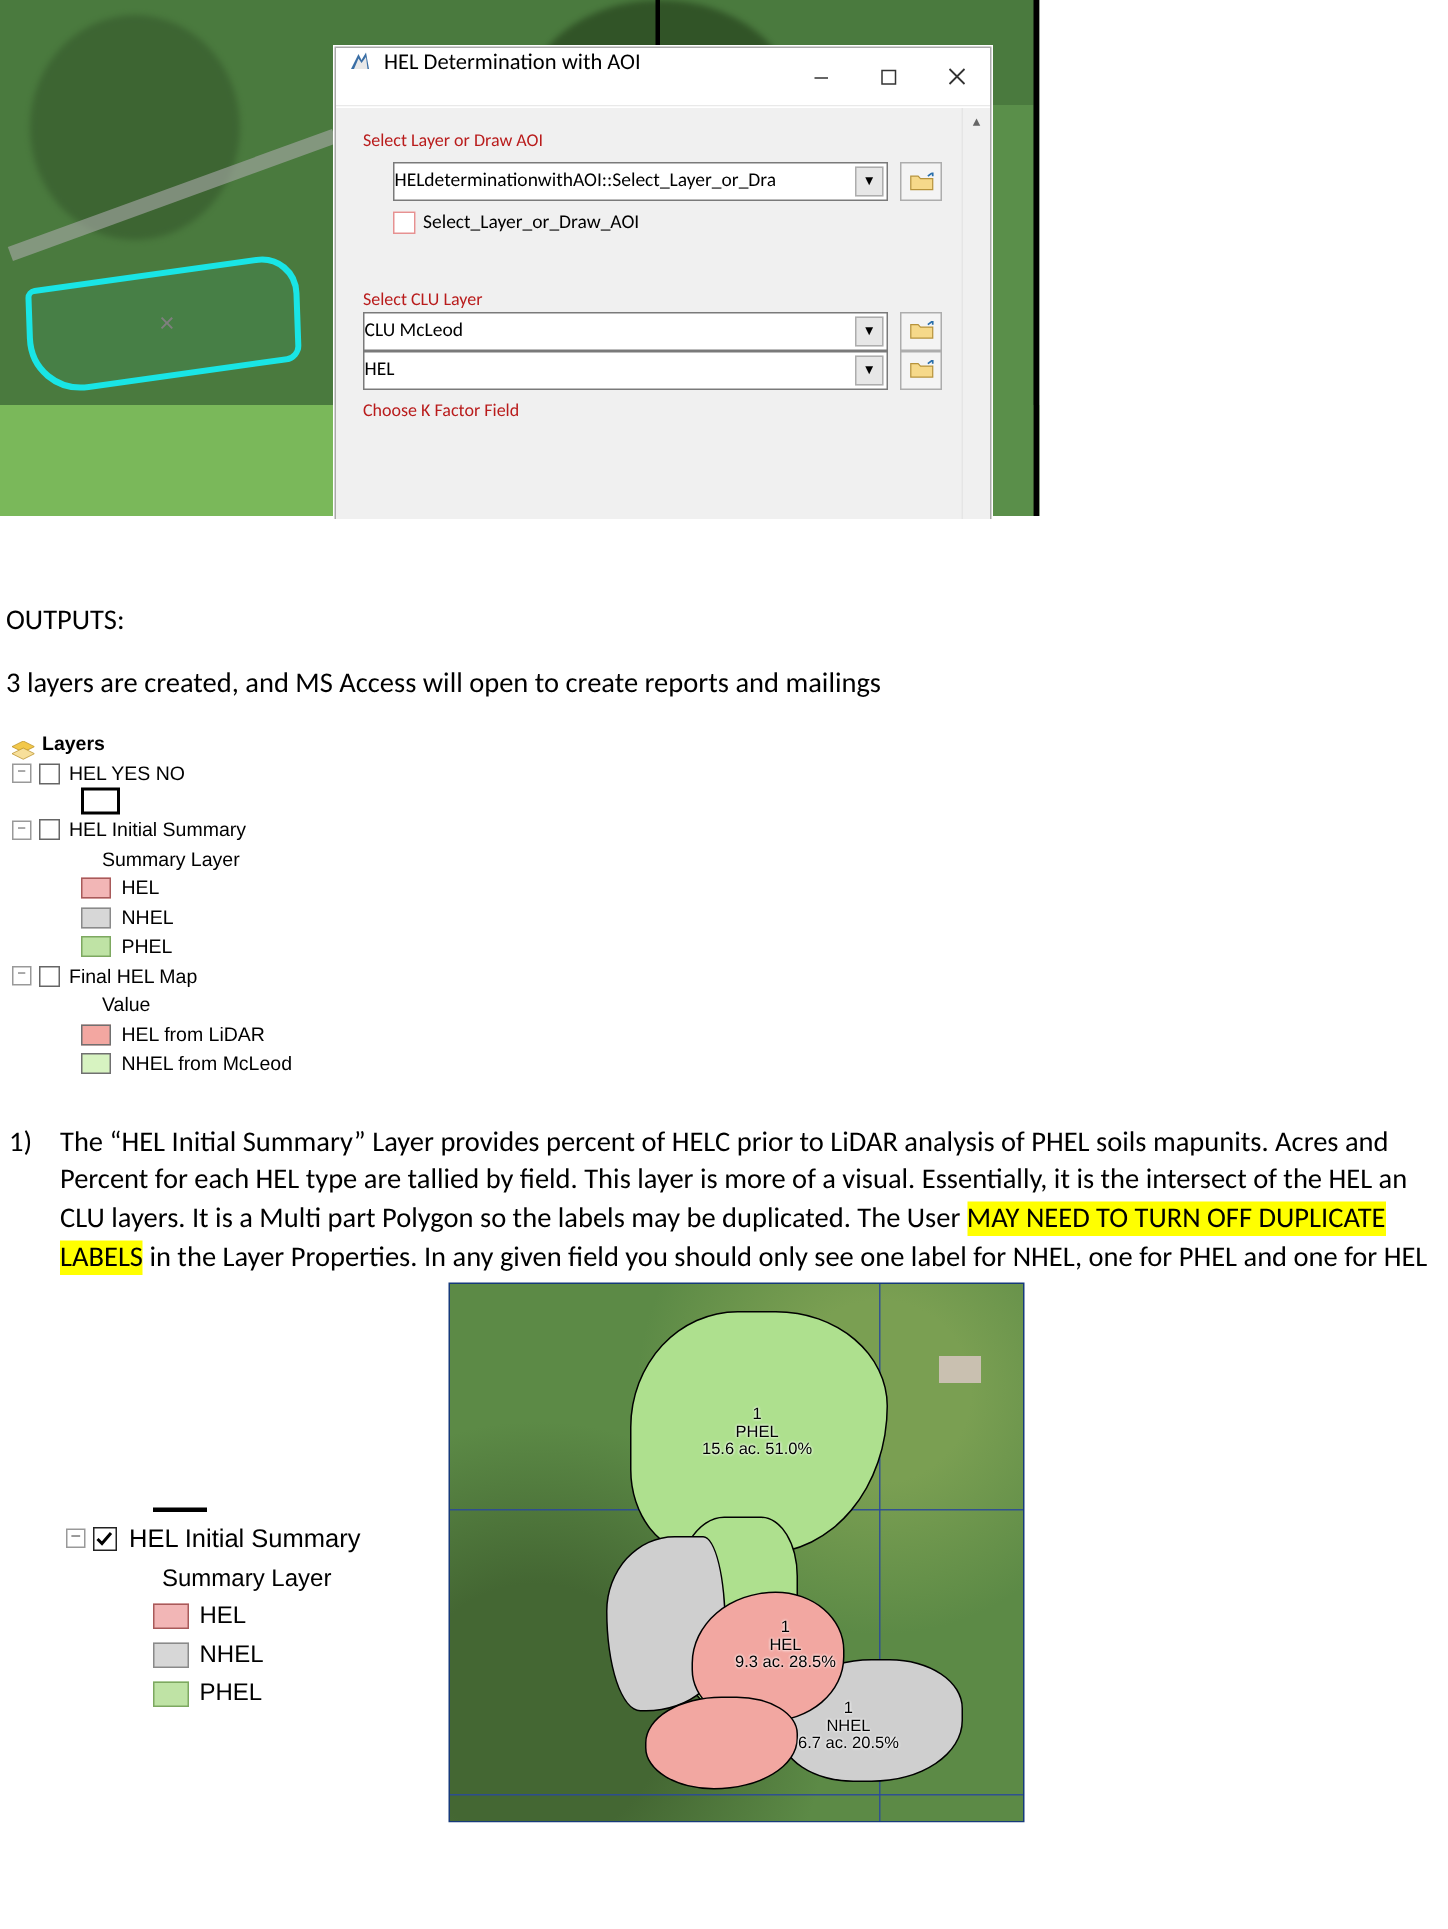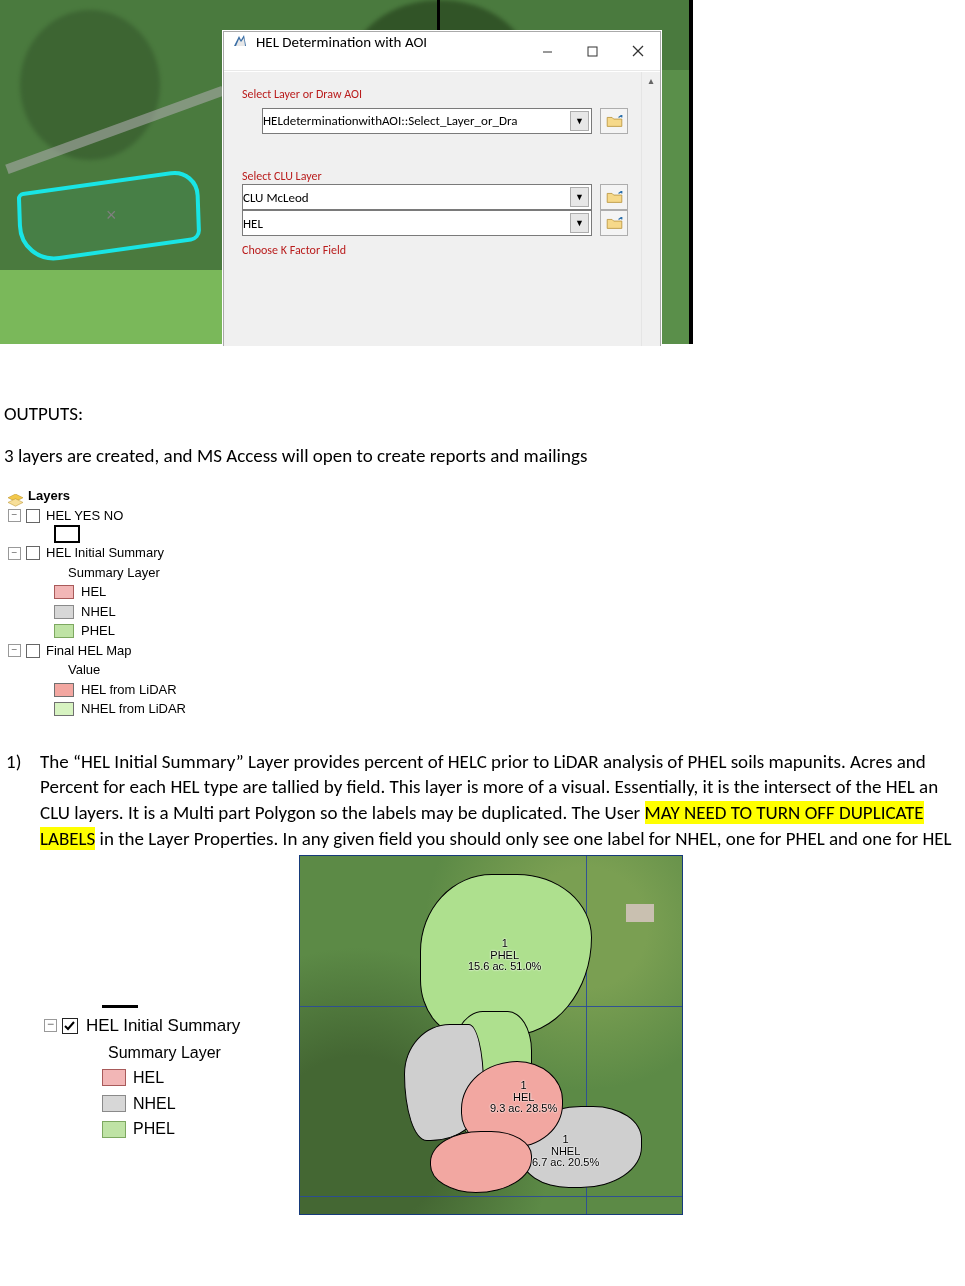--- a/index.html
+++ b/index.html
@@ -152,20 +152,24 @@
                 <span>HELdeterminationwithAOI::Select_Layer_or_Dra</span>
                 <span class="caret">▼</span>
               </div>
               <div class="folderbtn">
                 <svg class="folder-svg" viewBox="0 0 20 16">
                     <path d="M1 3h6l2 2h10v9H1z" fill="#f6d98a" stroke="#b7933b"></path>
                     <path d="M15 3l4-3v3" fill="none" stroke="#2a6fab" stroke-width="1.4"></path>
                   </svg>
               </div>
             </div>
+            <div class="chk-row">
+              <span class="chk"></span>
+              <span>Select_Layer_or_Draw_AOI</span>
+            </div>
           </div>
 
           <div class="lbl" style="margin-top:34px;">Select CLU Layer</div>
           <div class="combo-row">
             <div class="combo">
               <span>CLU McLeod</span>
               <span class="caret">▼</span>
             </div>
             <div class="folderbtn">
               <svg class="folder-svg" viewBox="0 0 20 16">
@@ -243,21 +247,21 @@
         </div>
       <div class="tree-row indent3">
           <span>Value</span>
         </div>
       <div class="tree-row indent2">
           <span class="swatch sw-red2"></span>
           <span>HEL from LiDAR</span>
         </div>
       <div class="tree-row indent2">
           <span class="swatch sw-lgreen"></span>
-          <span>NHEL from LiDAR</span>
+          <span>NHEL from McLeod</span>
         </div>
     </div>
 
     <div class="numblock">
       <div class="num">1)</div>
       <div class="txt">
         <span>The “HEL Initial Summary” Layer provides percent of HELC prior to LiDAR analysis of PHEL soils mapunits. Acres and Percent for each HEL type are tallied by field. This layer is more of a visual. Essentially, it is the intersect of the HEL an CLU layers. It is a Multi part Polygon so the labels may be duplicated. The User </span><span class="hl">MAY NEED TO TURN OFF DUPLICATE LABELS</span><span> in the Layer Properties. In any given field you should only see one label for NHEL, one for PHEL and one for HEL</span>
       </div>
     </div>
 

